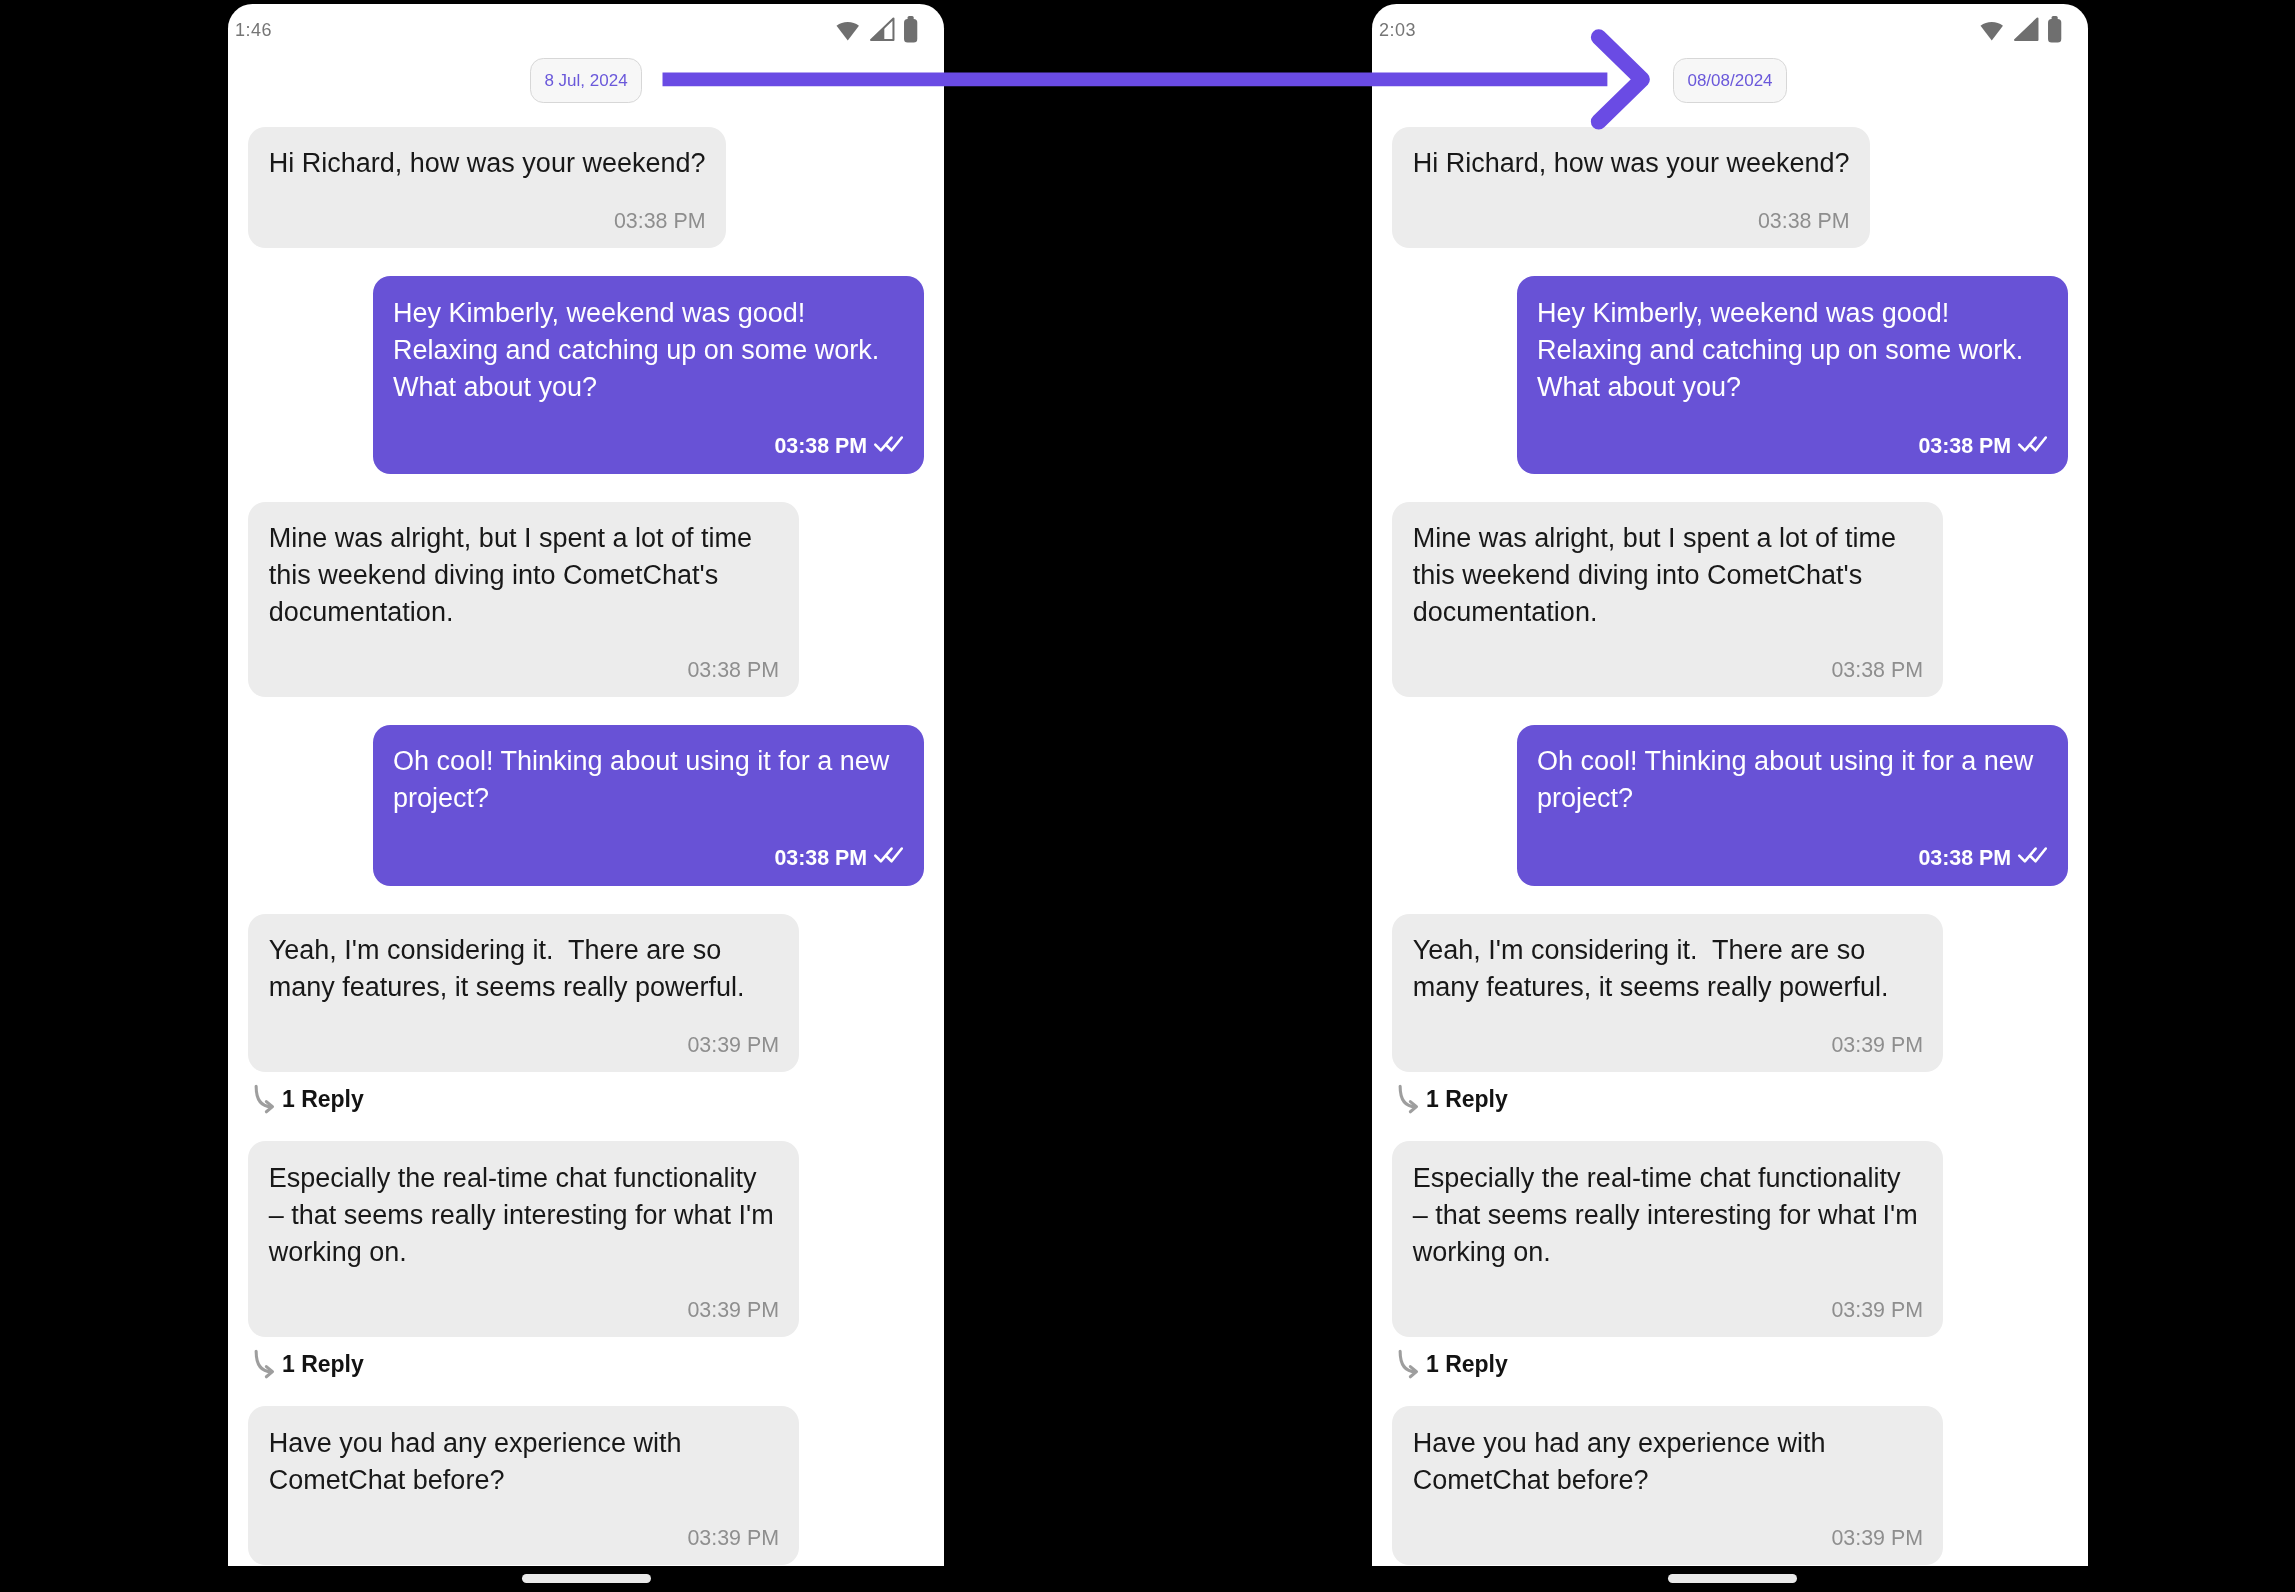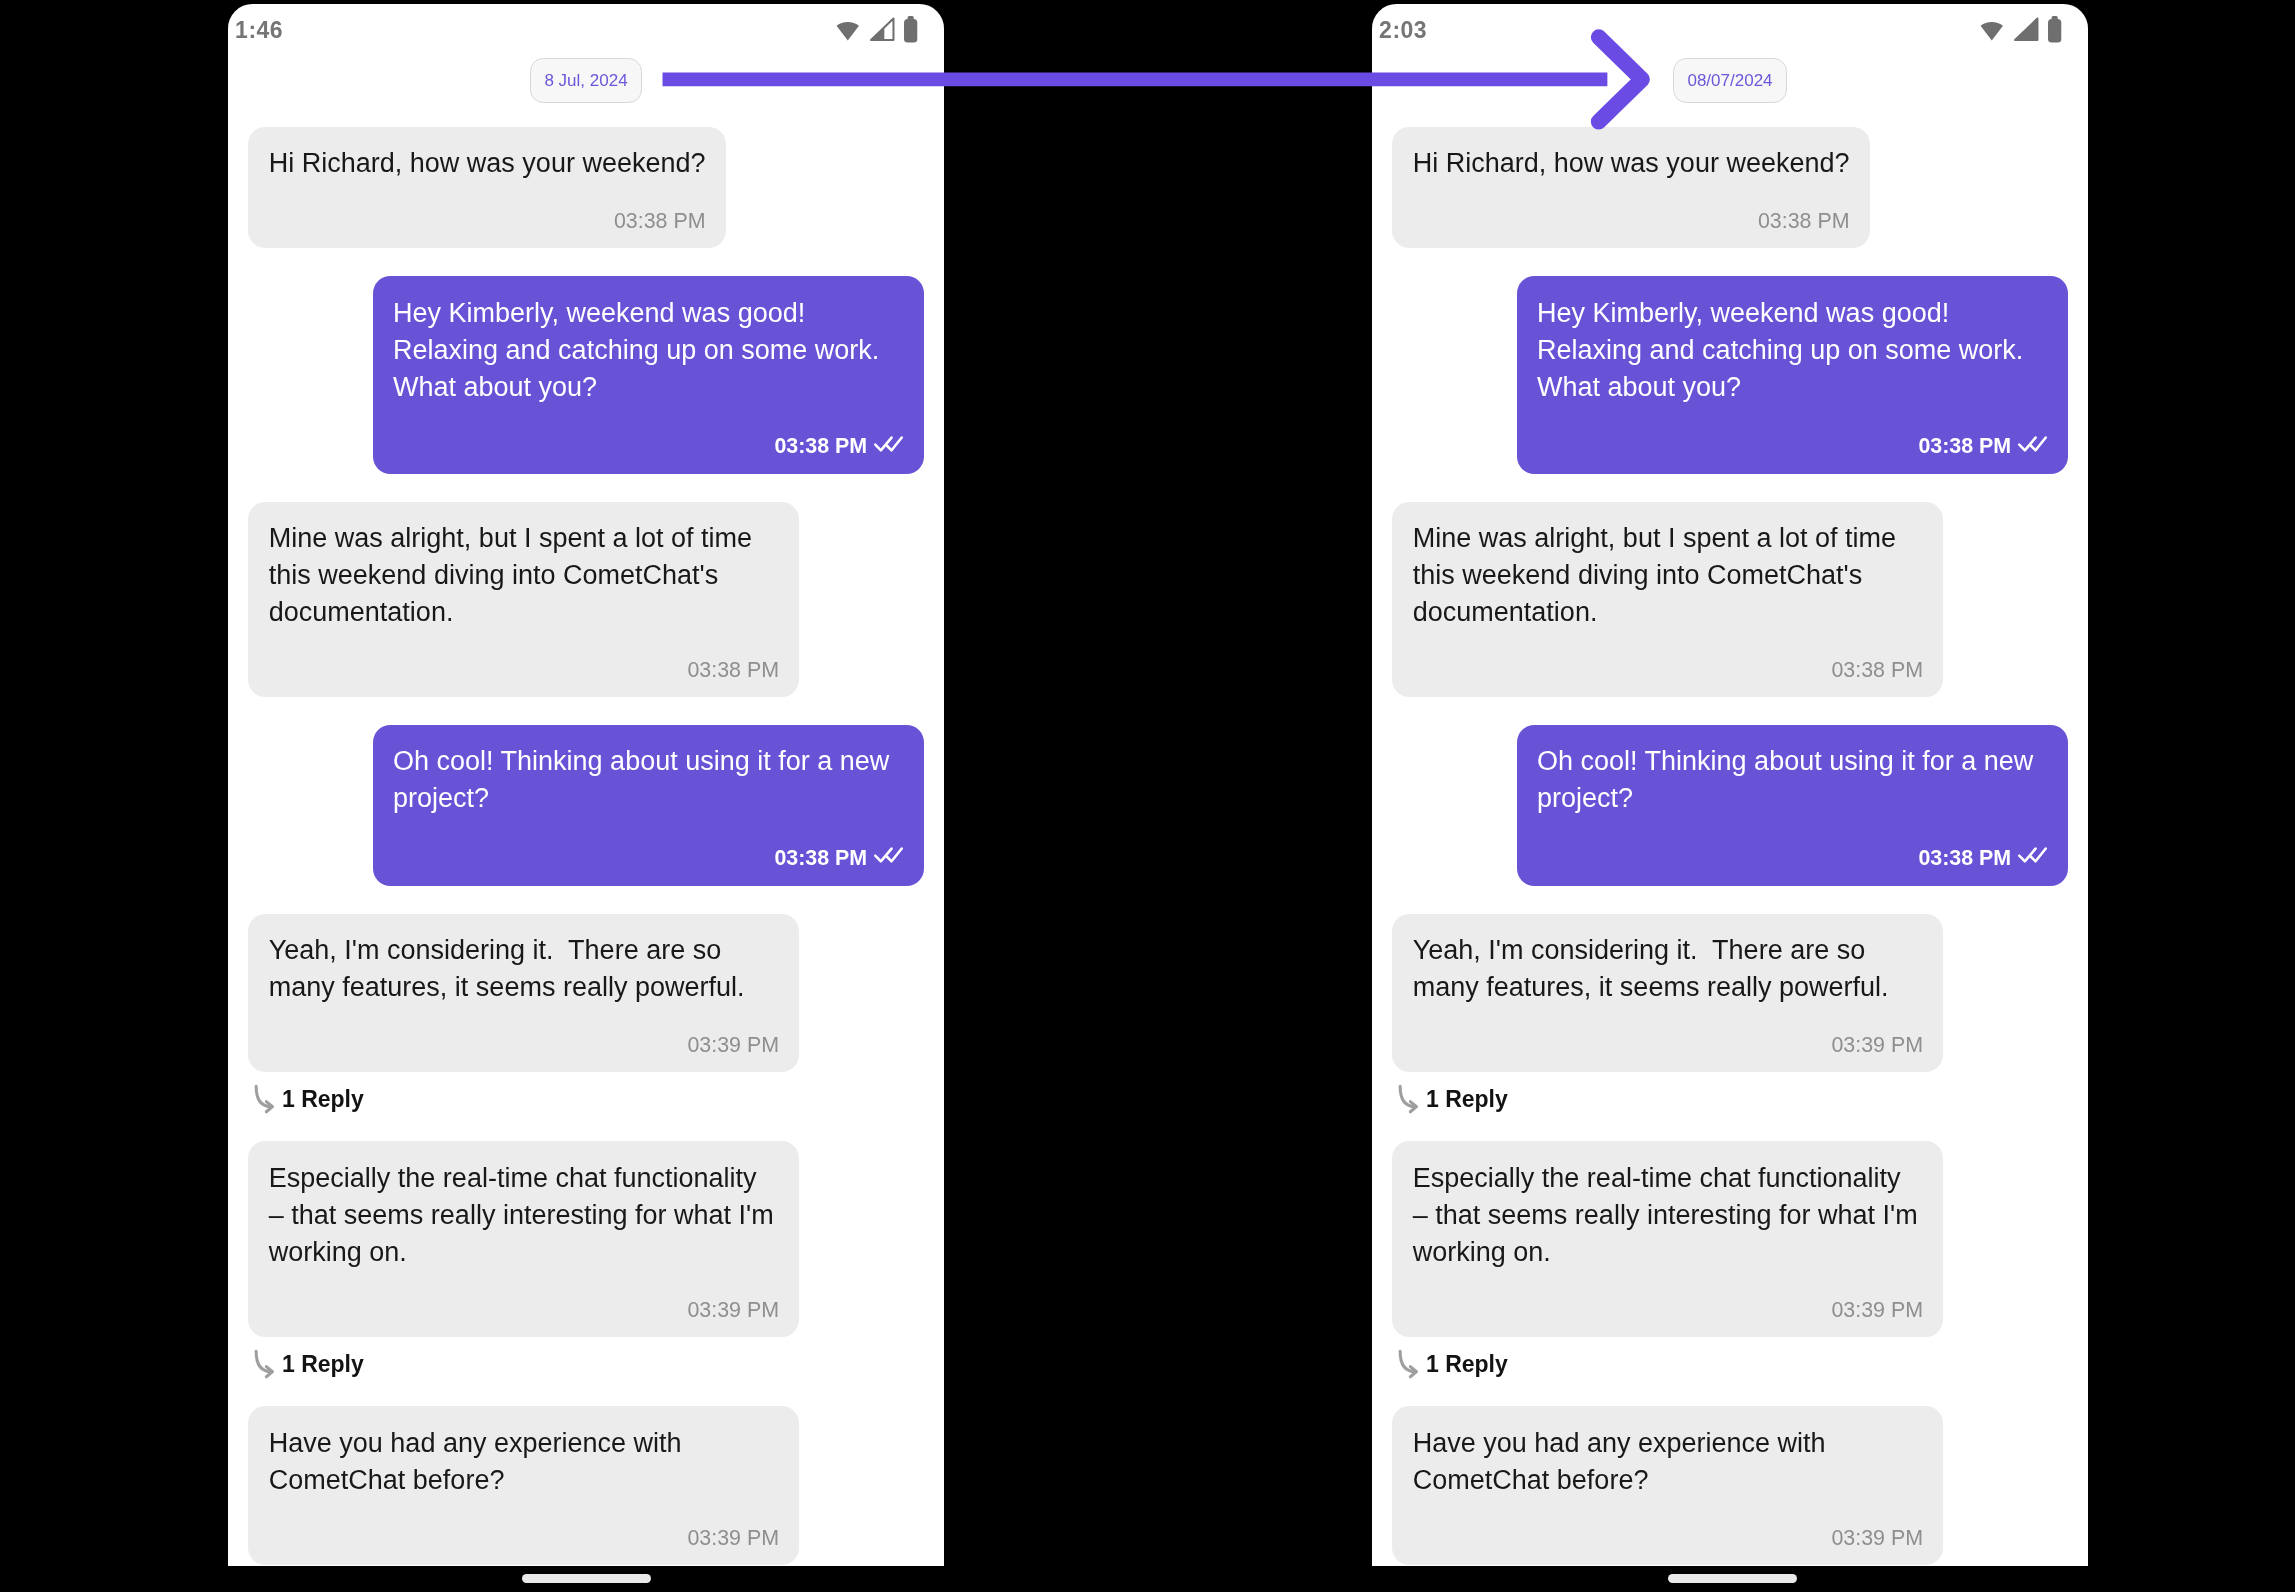--- a/index.html
+++ b/index.html
@@ -4,21 +4,21 @@
 <style>
   html,body{margin:0;padding:0;background:#000;}
   body{width:2295px;height:1592px;position:relative;overflow:hidden;
        font-family:"Liberation Sans",sans-serif;}
   .phone{position:absolute;top:4.1px;width:716px;height:1562px;background:#ffffff;
          border-radius:24.5px 24.5px 0 0;overflow:hidden;}
   #phone-left{left:228px;}
   #phone-right{left:1372px;}
   .statusbar{height:49px;display:flex;align-items:center;justify-content:space-between;
              padding:4.1px 25.5px 0 7.1px;box-sizing:border-box;}
-  .clock{font-size:23px;color:#757575;letter-spacing:0.5px;font-weight:bold;}
+  .clock{font-size:18px;color:#757575;letter-spacing:0.5px;}
   .sticons{display:flex;align-items:center;gap:8.2px;}
   .chat{padding:0 20.4px;}
   .daterow{display:flex;justify-content:center;margin:5.1px 0 24.5px;}
   .datechip{border:1.5px solid #d7d7d7;background:#f7f7f7;color:#6a58da;
             font-size:17px;line-height:23px;padding:9.7px 13.3px;border-radius:13.3px;}
   .msgrow{display:flex;margin-bottom:28px;}
   .msgrow.out{justify-content:flex-end;}
   .msgrow.has-thread{margin-bottom:11.2px;}
   .bubble{max-width:551px;border-radius:17.4px;padding:18.4px 20.4px 14.3px;box-sizing:border-box;}
   .in  .bubble{background:#ececec;color:#181818;}
@@ -170,21 +170,21 @@
       <span>
         <svg width="15.3" height="27.6" viewBox="0 0 30 54">
           <rect x="9" y="0" width="12" height="9" rx="3" fill="#6f6f6f"></rect>
           <rect x="2" y="6" width="26" height="46" rx="7" fill="#6f6f6f"></rect>
         </svg>
       </span>
     </div>
   </div>
   <div class="chat">
     <div class="daterow">
-      <span class="datechip">08/07/2024</span>
+      <span class="datechip">08/08/2024</span>
     </div>
     <div>
         <div class="msgrow in">
     <div class="bubble">
       <div class="btext">Hi Richard, how was your weekend?</div>
       <div class="bmeta">
         <span>03:38 PM</span>
       </div>
     </div>
   </div>

